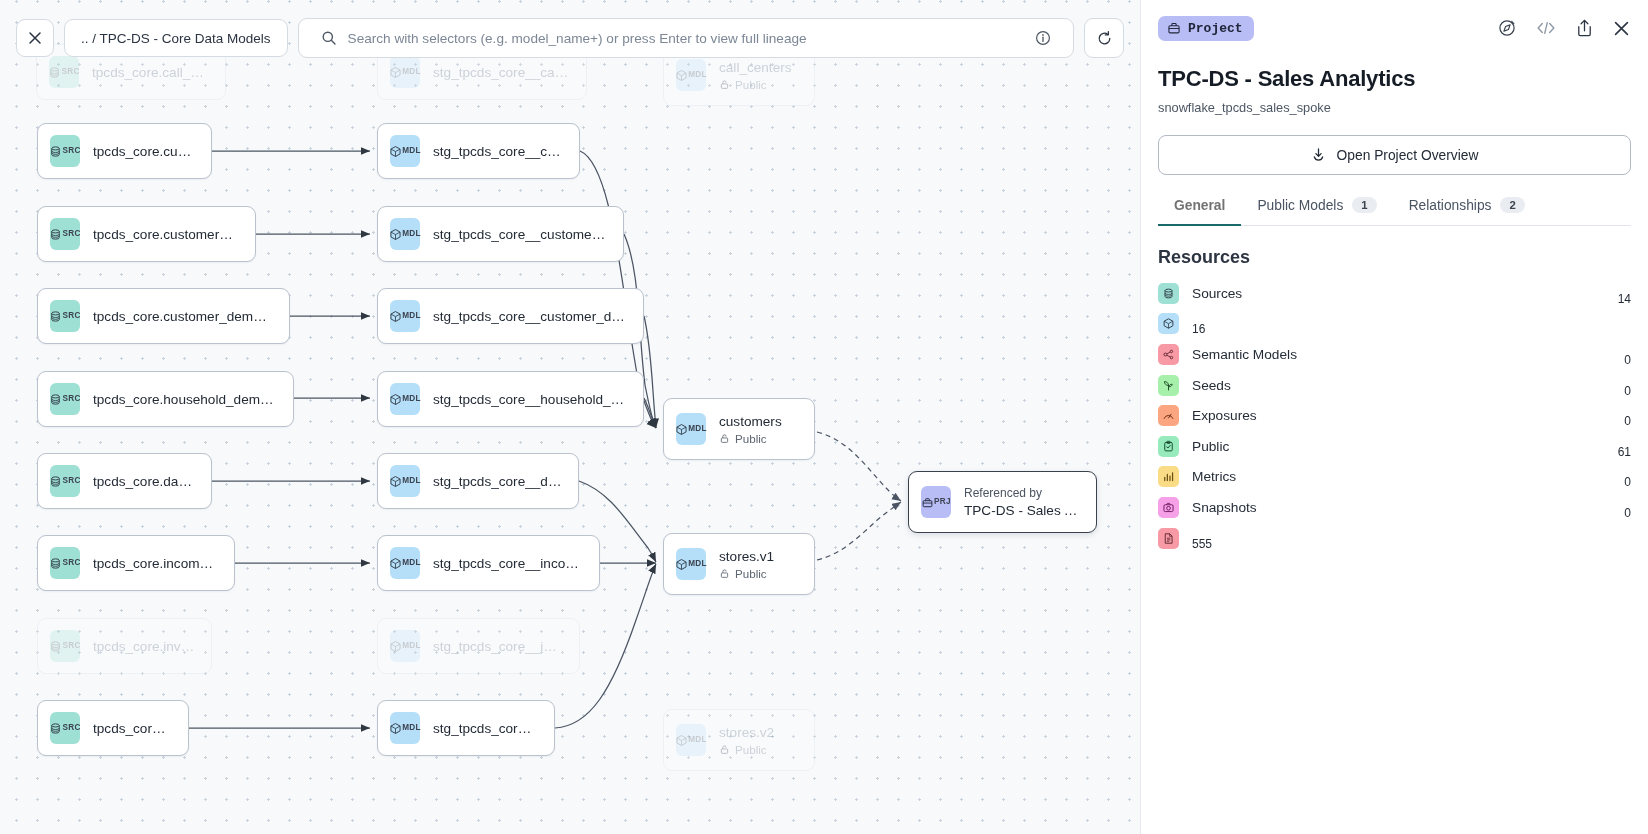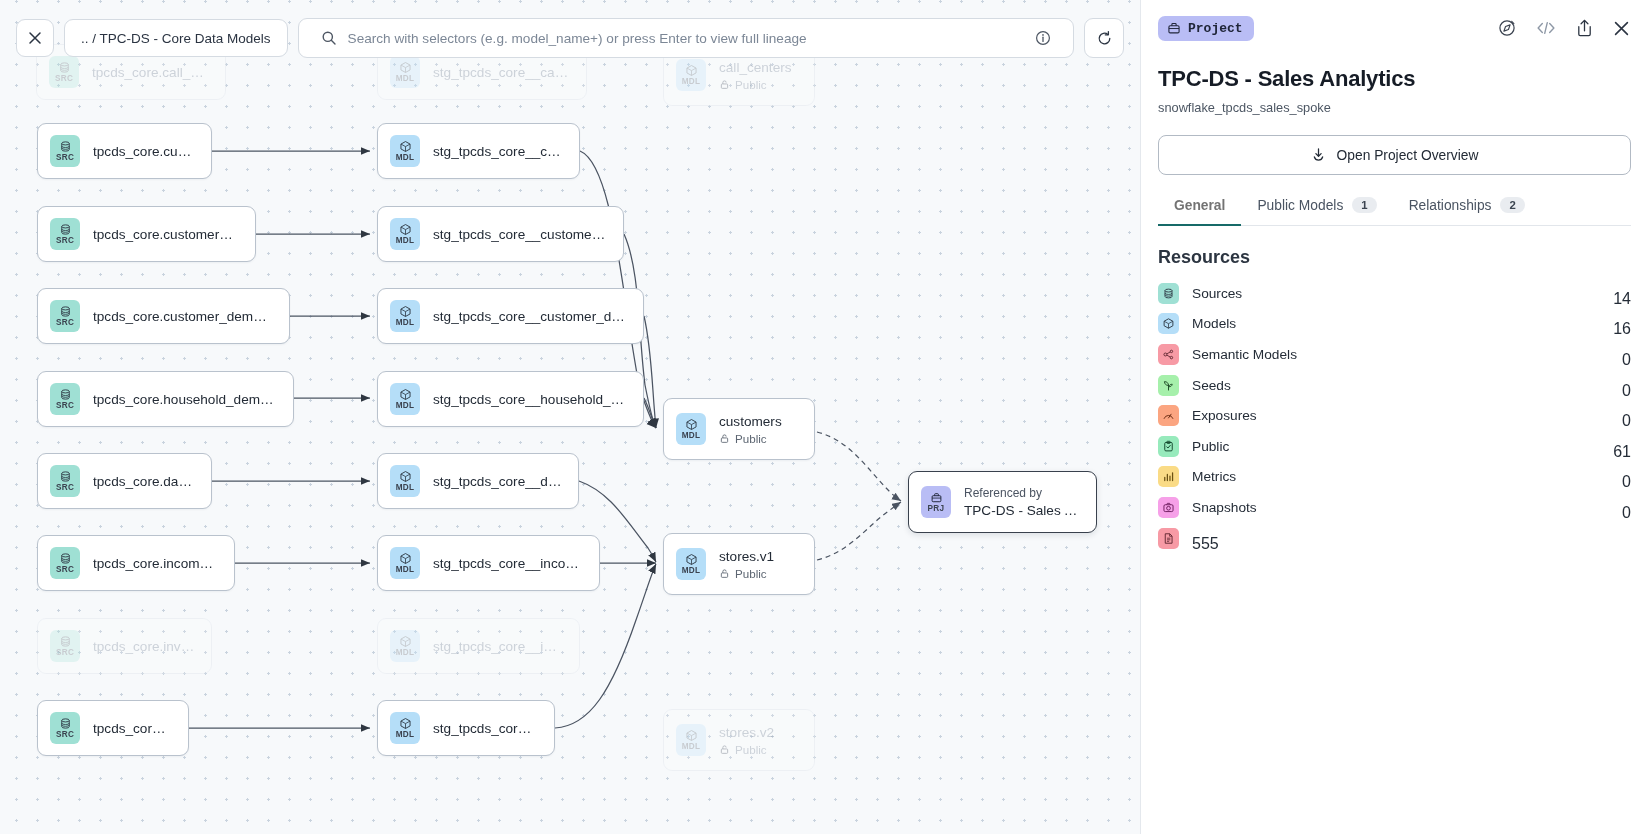--- a/index.html
+++ b/index.html
@@ -79,21 +79,21 @@
   .node.dim {
     background: rgba(255,255,255,0.28);
     border-color: #e2e7ed;
     box-shadow: none;
     opacity: .45;
   }
   .node.emph { border-color: #39414d; border-width: 1.6px; box-shadow: 0 2px 6px rgba(20,30,50,.12); }
 
   .badge-icon {
     width: 30px; height: 32px; border-radius: 6px;
-    display: flex; flex-direction: column; align-items: center; justify-content: center;
+    display: flex; flex-direction: row; align-items: center; justify-content: center;
     flex: 0 0 auto; line-height: 1;
   }
   .badge-icon .glyph { height: 14px; display:flex; align-items:center; }
   .badge-icon .kind {
     font-size: 8.2px; font-weight: 700; letter-spacing: .3px;
     margin-top: 1px; color: #3b4350;
     font-family: "Liberation Sans", sans-serif;
   }
   .bi-src { background: #9fe0d4; }
   .bi-mdl { background: #b5def8; }
@@ -168,21 +168,21 @@
   .res-list { margin: 10px 17px 0 17px; }
   .res-row {
     display: flex; align-items: center; gap: 13px;
     height: 30.6px; cursor: pointer;
   }
   .res-ico {
     width: 21px; height: 21px; border-radius: 5px;
     display: flex; align-items: center; justify-content: center; flex: 0 0 auto;
   }
   .res-name { font-size: 13.7px; color: #242c37; flex: 1; }
-  .res-count { font-size: 16px; color: #242c37; text-align: right; margin-top: 11px; }
+  .res-count { font-size: 12px; color: #242c37; text-align: right; margin-top: 11px; }
 </style>
 </head>
 <body>
 
 <div id="app">
 
   <div class="canvas-wrap">
 
     <svg class="edges" viewBox="0 0 1140 834">
       <defs>
@@ -698,21 +698,20 @@
           <span class="res-name">Sources</span>
           <span class="res-count">14</span>
         </div>
         <div class="res-row">
           <span class="res-ico" style="background:#b5def8">
             <svg width="13" height="13" viewBox="0 0 16 16">
               <path d="M8 2.2 L13.4 5.2 L13.4 10.8 L8 13.8 L2.6 10.8 L2.6 5.2 Z" stroke="#2e3a46" stroke-width="1.15" fill="none" stroke-linejoin="round"></path>
               <path d="M2.6 5.2 L8 8.2 L13.4 5.2 M8 8.2 L8 13.8" stroke="#2e3a46" stroke-width="0.95" fill="none"></path>
             </svg>
           </span>
-          <span class="res-name">Models</span>
           <span class="res-count">16</span>
         </div>
         <div class="res-row">
           <span class="res-ico" style="background:#f79aa5">
             <svg width="13" height="13" viewBox="0 0 16 16">
               <circle cx="4.2" cy="8" r="1.8" stroke="#5e2630" stroke-width="1.15" fill="none"></circle>
               <circle cx="11.6" cy="4.2" r="1.5" stroke="#5e2630" stroke-width="1.15" fill="none"></circle>
               <circle cx="11.6" cy="11.8" r="1.5" stroke="#5e2630" stroke-width="1.15" fill="none"></circle>
               <path d="M5.9 7.2 L10.2 4.9 M5.9 8.8 L10.2 11.1" stroke="#5e2630" stroke-width="1.05"></path>
             </svg>

